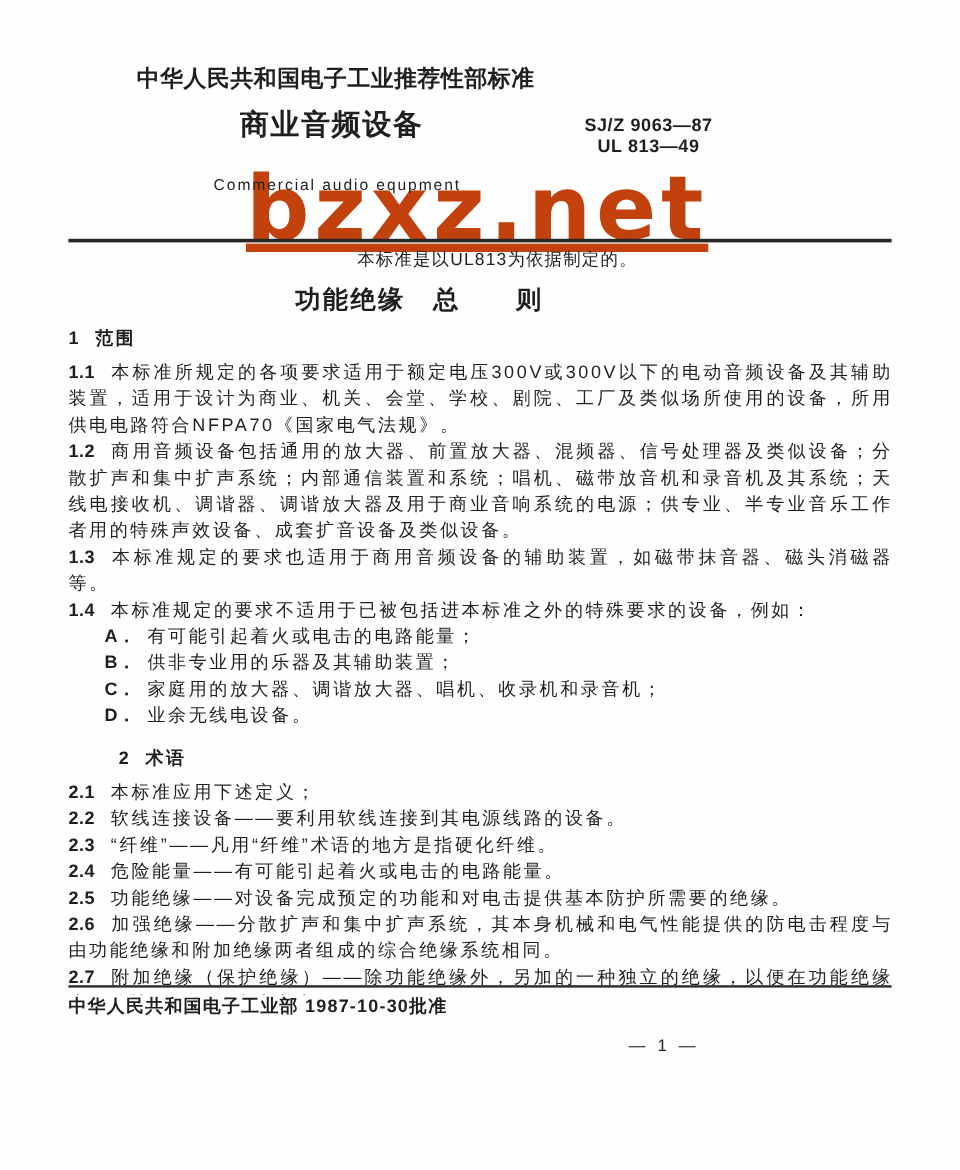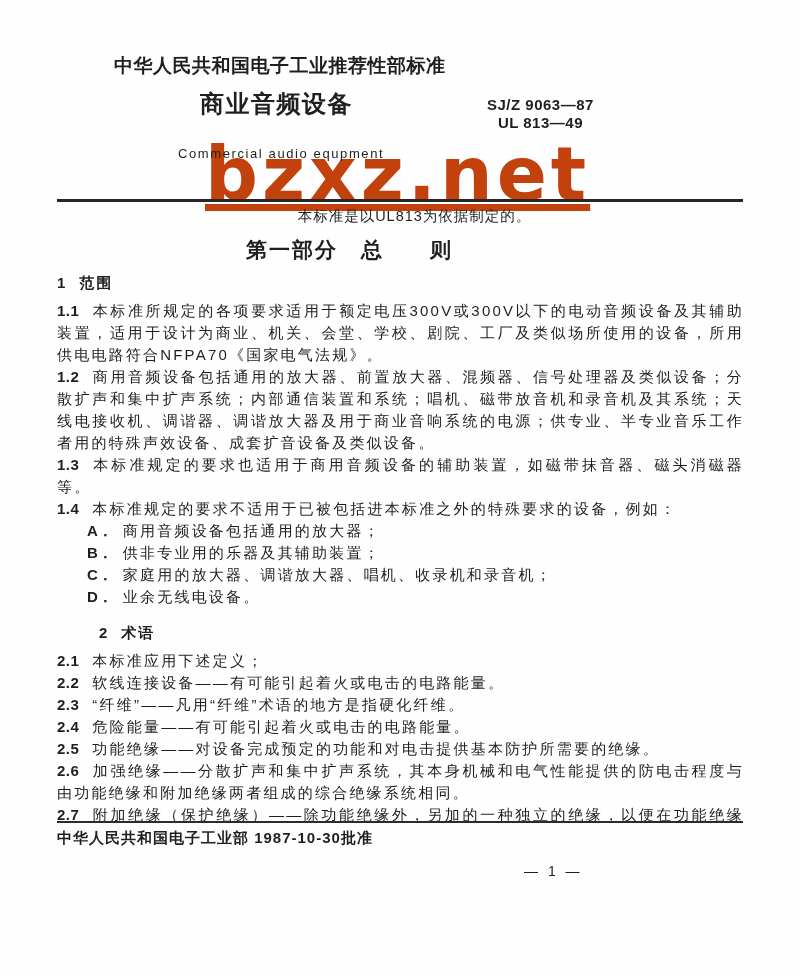--- a/index.html
+++ b/index.html
@@ -97,21 +97,21 @@
     <div>SJ/Z 9063—87</div>
     <div>UL 813—49</div>
   </div>
 
   <div class="title-en">Commercial audio equpment</div>
 
   <div class="rule-top"></div>
 
   <div class="preface">本标准是以UL813为依据制定的。</div>
 
-  <div class="part-title">第一部分　总　　则</div>
+  <div class="part-title">功能绝缘　总　　则</div>
 
   <div class="body-flow">
 
     <p class="section-heading">
       <span class="sec-num">1</span><span>范围</span>
     </p>
 
     <p class="clause">
       <span class="num">1.1</span><span>本标准所规定的各项要求适用于额定电压300V或300V以下的电动音频设备及其辅助装置，适用于设计为商业、机关、会堂、学校、剧院、工厂及类似场所使用的设备，所用供电电路符合NFPA70《国家电气法规》。</span>
     </p>
@@ -123,21 +123,21 @@
     <p class="clause">
       <span class="num">1.3</span><span>本标准规定的要求也适用于商用音频设备的辅助装置，如磁带抹音器、磁头消磁器等。</span>
     </p>
 
     <p class="clause">
       <span class="num">1.4</span><span>本标准规定的要求不适用于已被包括进本标准之外的特殊要求的设备，例如：</span>
     </p>
 
     <div class="item-list">
       <p class="list-item">
-        <span class="label">A．</span><span>商用音频设备包括通用的放大器；</span>
+        <span class="label">A．</span><span>有可能引起着火或电击的电路能量；</span>
       </p>
       <p class="list-item">
         <span class="label">B．</span><span>供非专业用的乐器及其辅助装置；</span>
       </p>
       <p class="list-item">
         <span class="label">C．</span><span>家庭用的放大器、调谐放大器、唱机、收录机和录音机；</span>
       </p>
       <p class="list-item">
         <span class="label">D．</span><span>业余无线电设备。</span>
       </p>
@@ -145,21 +145,21 @@
 
     <p class="section-heading sec2">
       <span class="sec-num">2</span><span>术语</span>
     </p>
 
     <p class="clause">
       <span class="num">2.1</span><span>本标准应用下述定义；</span>
     </p>
 
     <p class="clause">
-      <span class="num">2.2</span><span>软线连接设备——有可能引起着火或电击的电路能量。</span>
+      <span class="num">2.2</span><span>软线连接设备——要利用软线连接到其电源线路的设备。</span>
     </p>
 
     <p class="clause">
       <span class="num">2.3</span><span>“纤维”——凡用“纤维”术语的地方是指硬化纤维。</span>
     </p>
 
     <p class="clause">
       <span class="num">2.4</span><span>危险能量——有可能引起着火或电击的电路能量。</span>
     </p>
 

